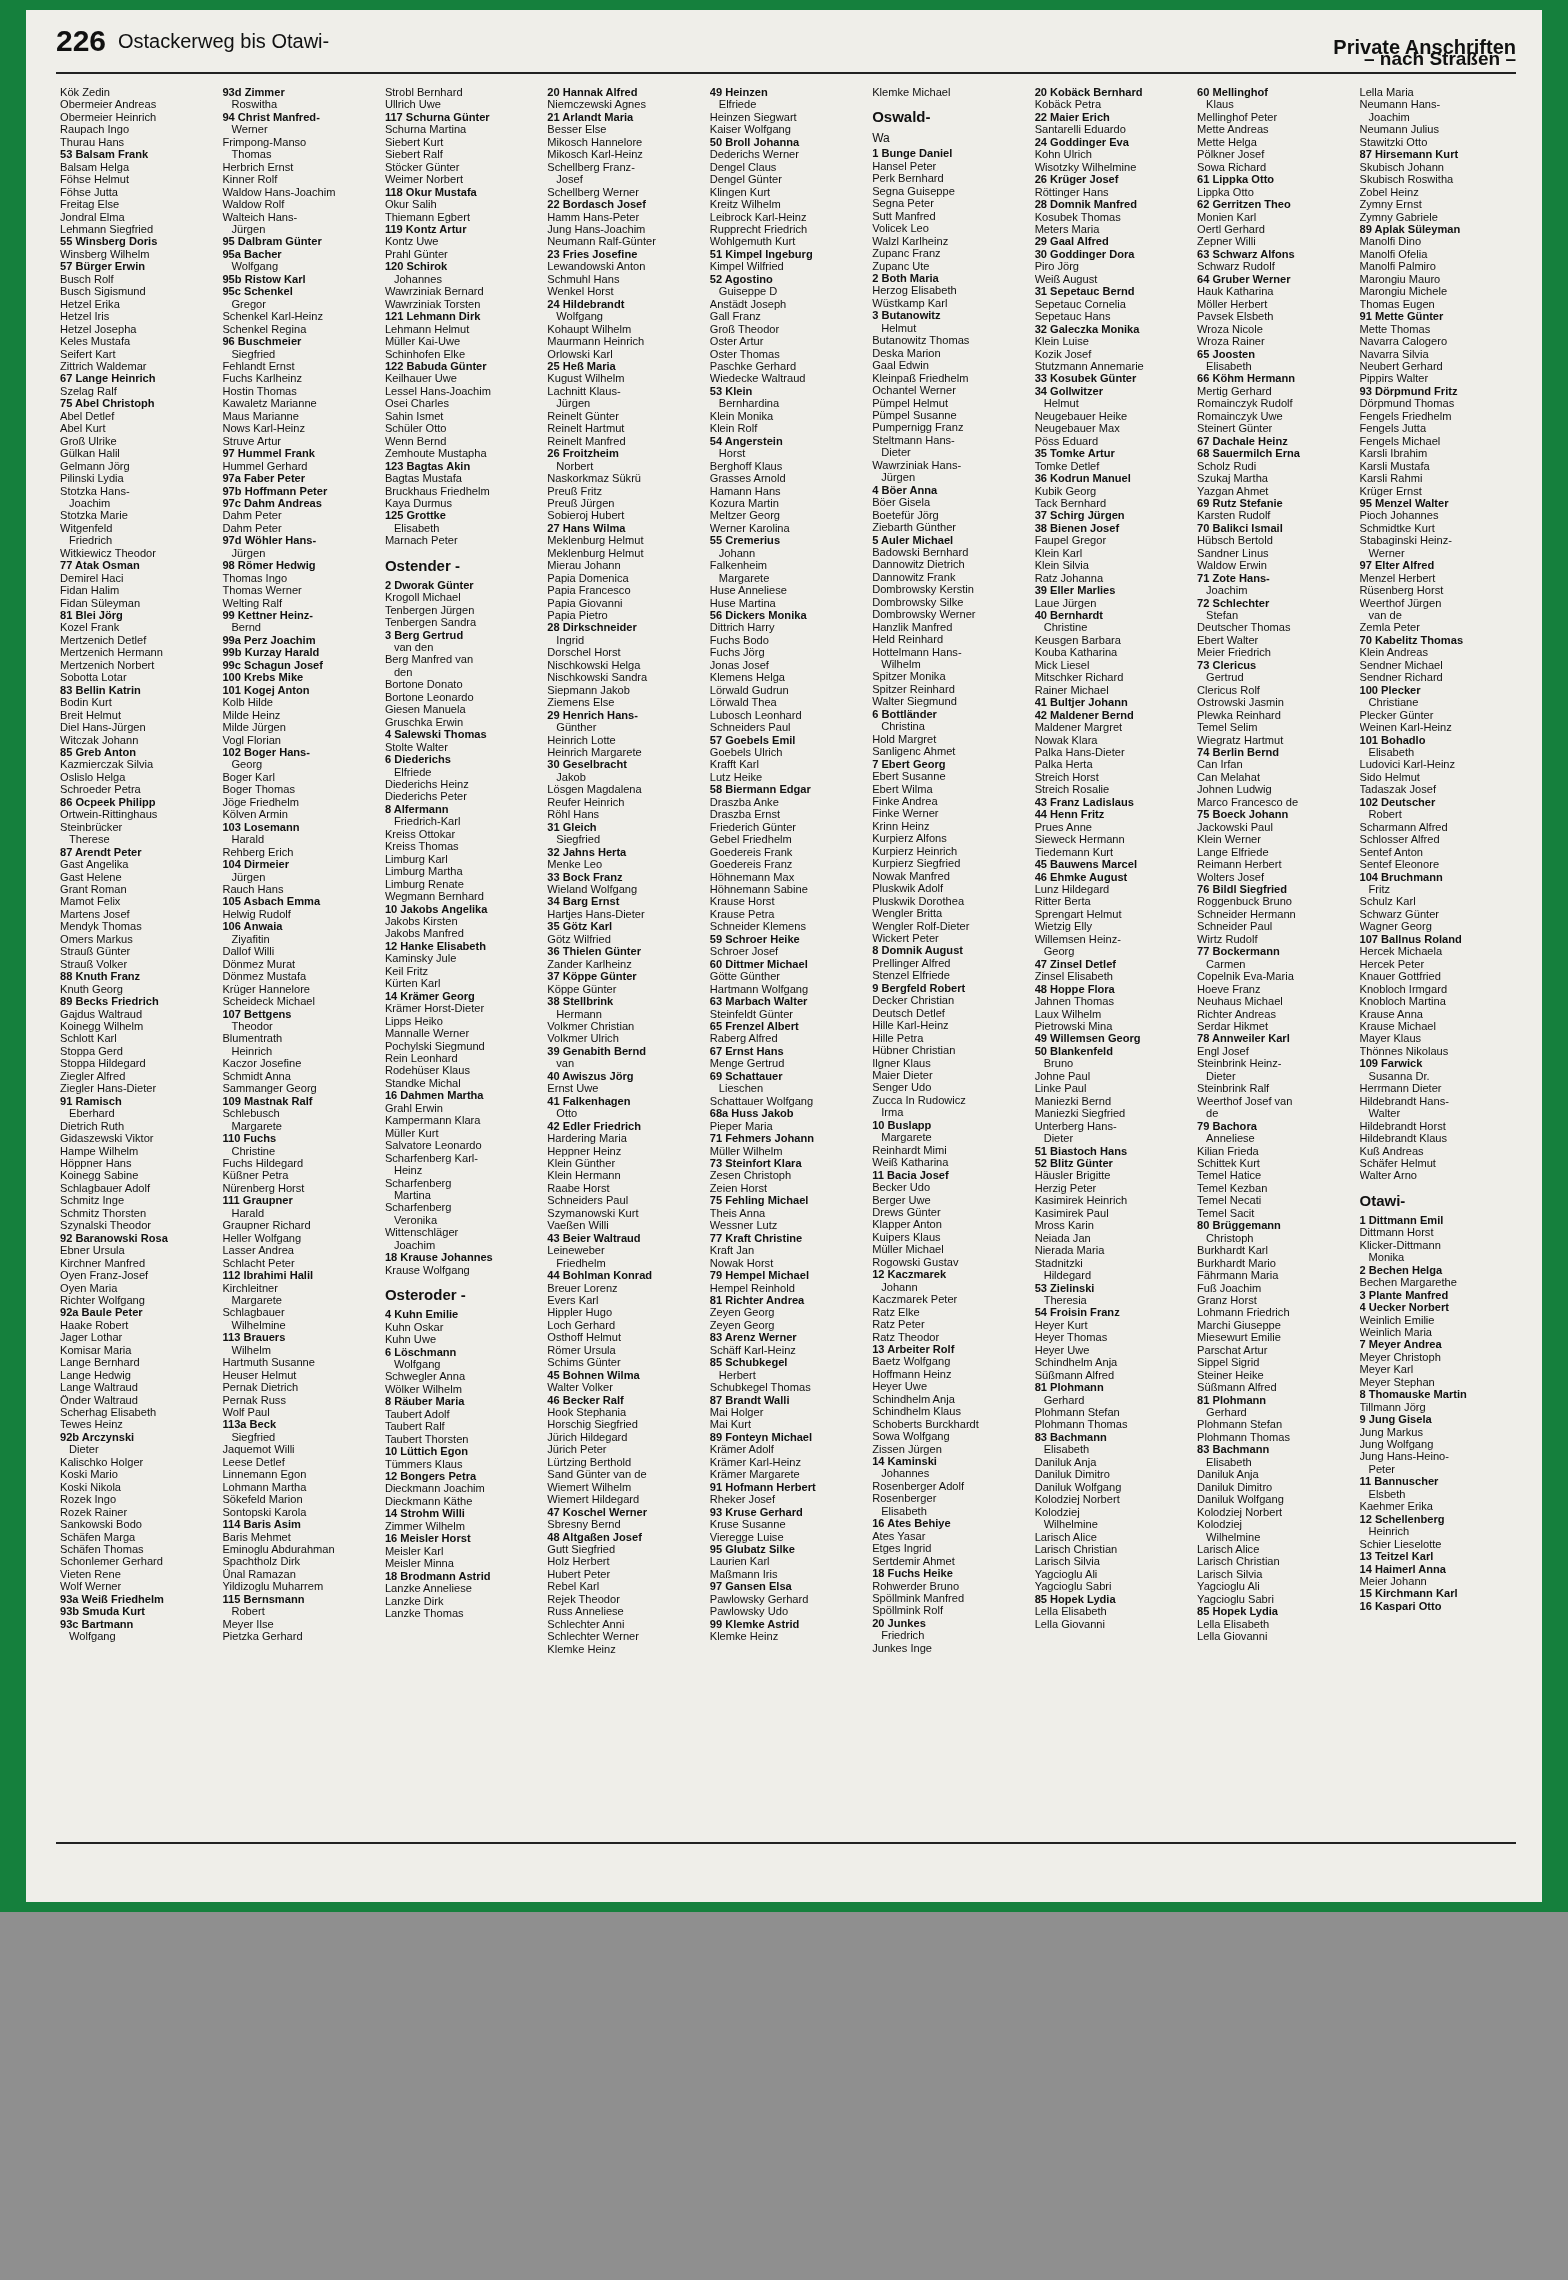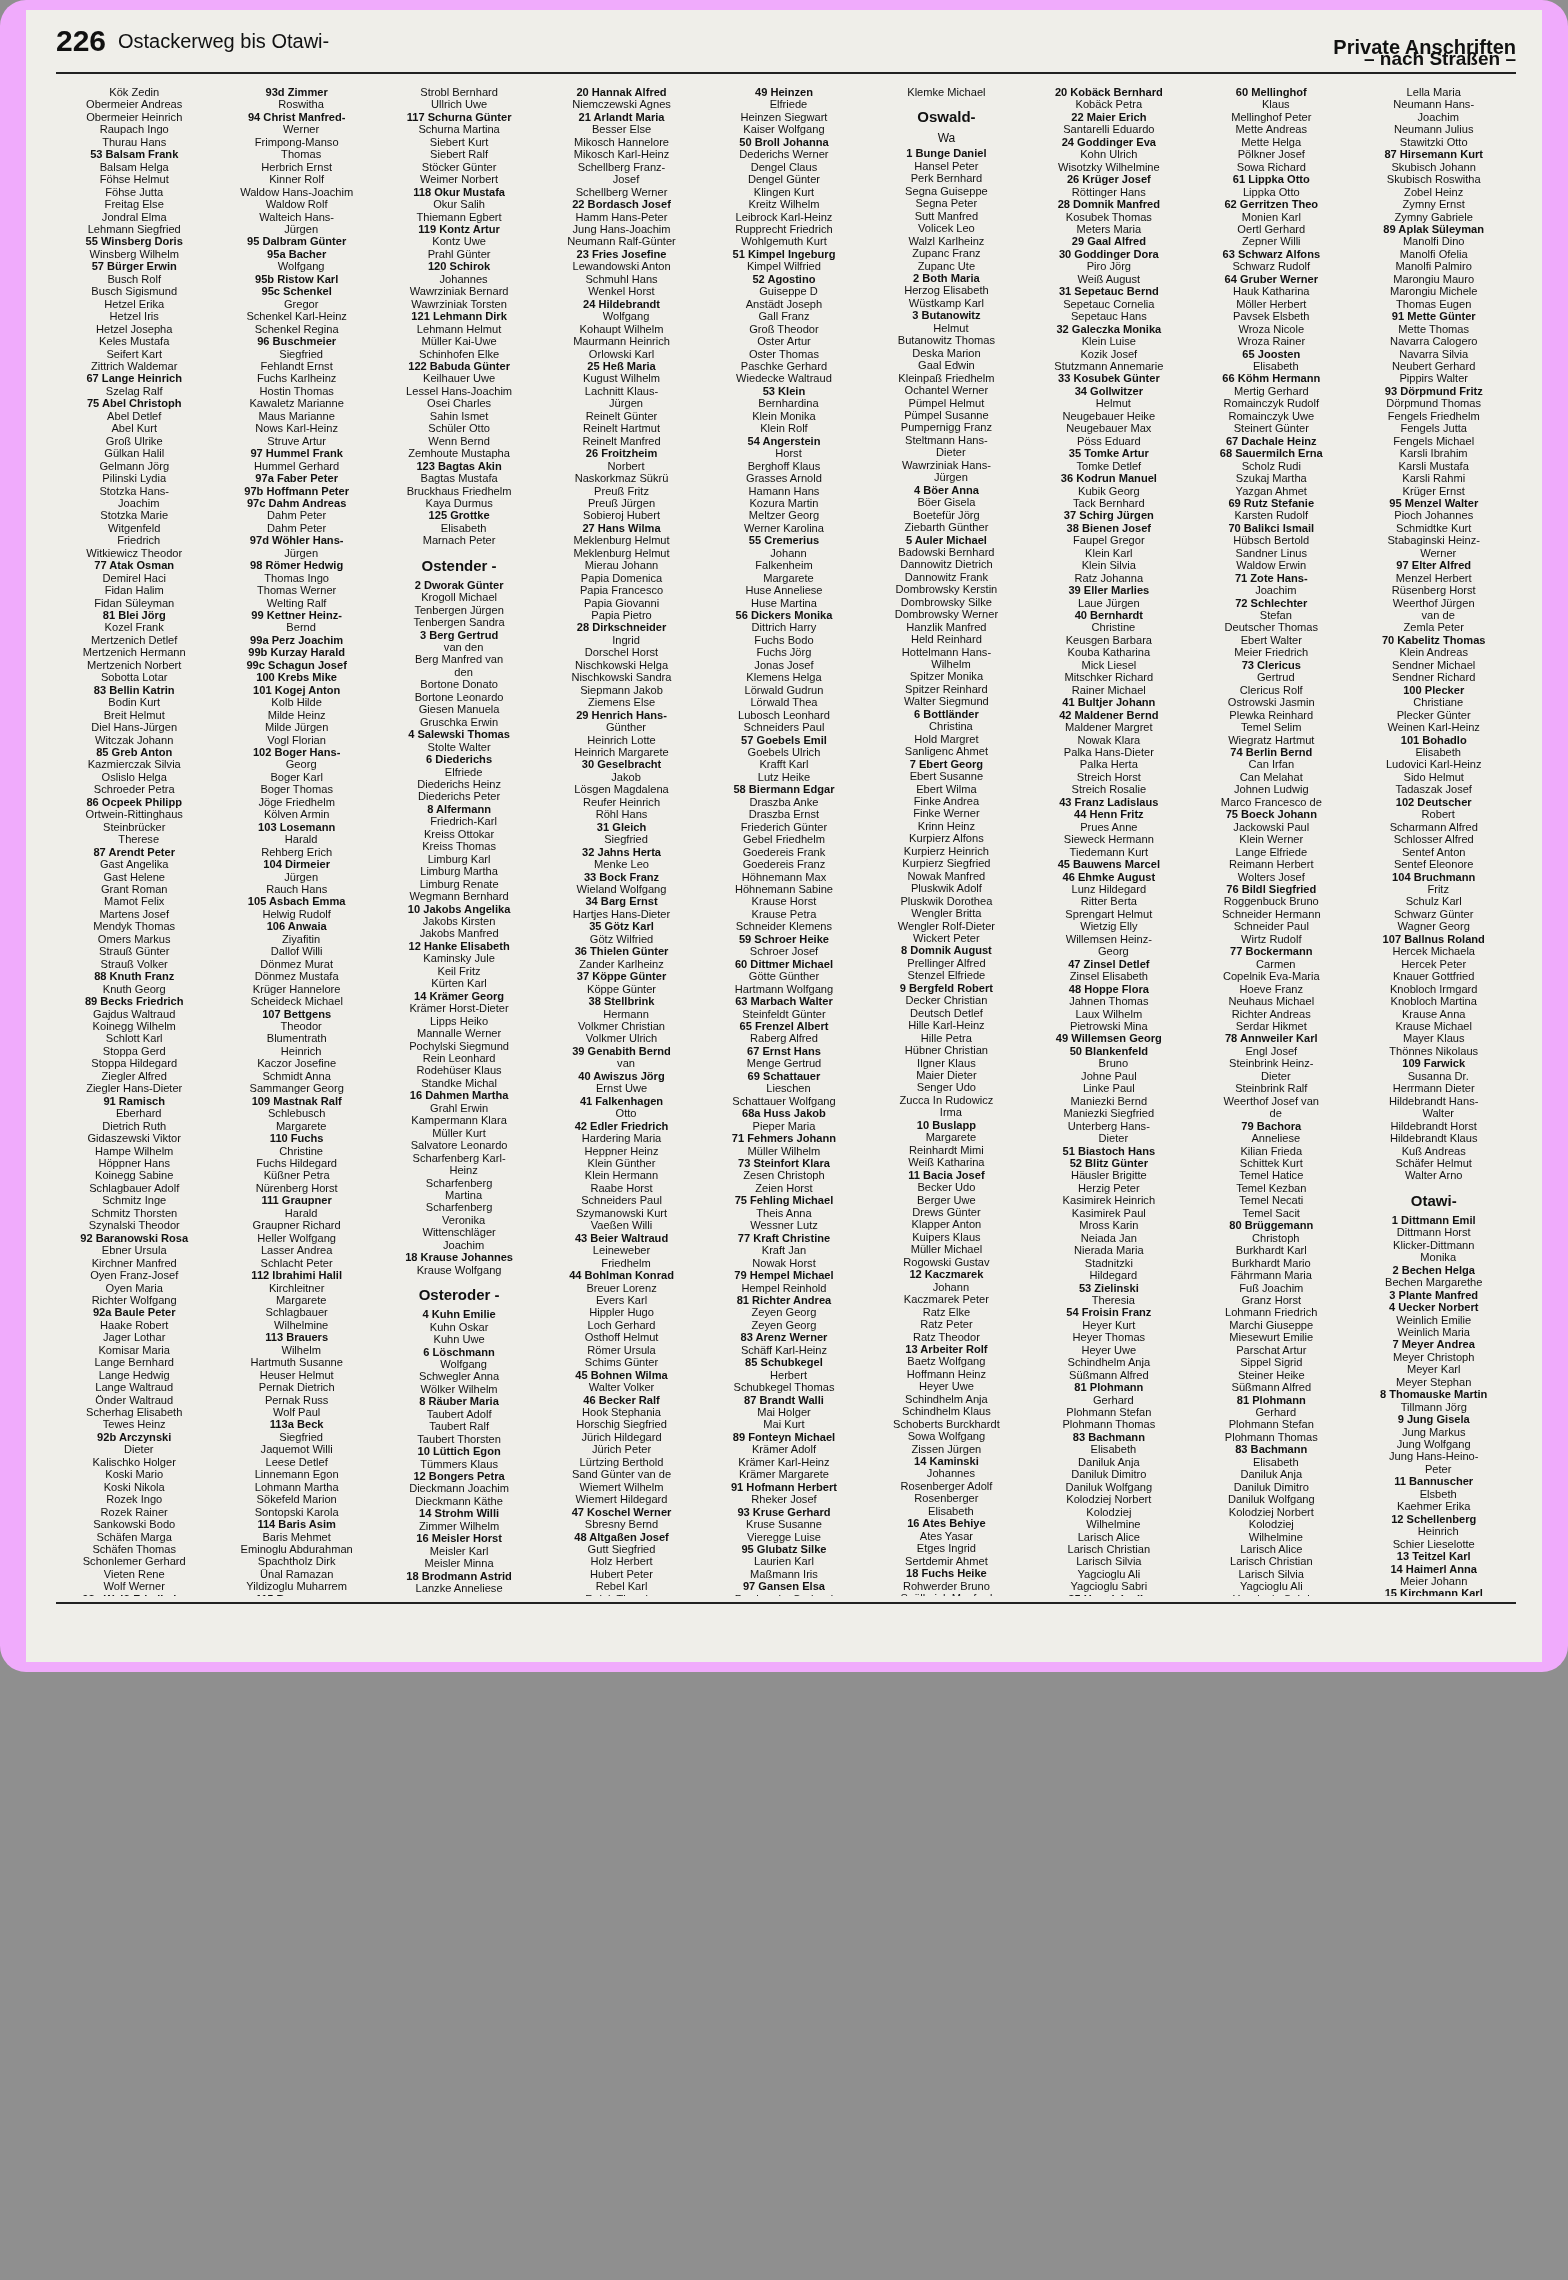--- a/index.html
+++ b/index.html
@@ -1,23 +1,22 @@
 <!DOCTYPE html>
 <html><head>
 <meta charset="utf-8">
 <style>
   html,body{margin:0;padding:0;background:#8f8f8f;}
   body{font-family:"Liberation Sans", sans-serif;}
   .page{
     position:relative;
-    width:1568px;height:1672px;
-    background:#f0abfc;
+    width:1568px;height:1912px;
+    background:#15803d;
     box-sizing:border-box;
     overflow:hidden;
-    border-radius:26px;
   }
   .paper{
     position:absolute;
     left:26px;top:10px;right:26px;bottom:10px;
     background:#efeee9;
   }
   
   .hdr{
     position:absolute;left:30px;right:26px;top:14px;height:50px;
   }
@@ -51,21 +50,20 @@
     position:absolute;left:30px;right:26px;bottom:10px;height:46px;
     text-align:center;
     font-size:25px;font-weight:bold;font-style:italic;color:#111;
     line-height:46px;
     letter-spacing:0.3px;
   }
   .cols{
     position:absolute;left:34px;right:28px;top:76px;bottom:66px;
     display:flex;
     gap:8px;
-    text-align:center;
   }
   .col{
     flex:1 1 0;
     padding-right:6px;
     box-sizing:border-box;
     font-size:11.1px;
     line-height:12.45px;
     color:#111;
     overflow:hidden;
   }

